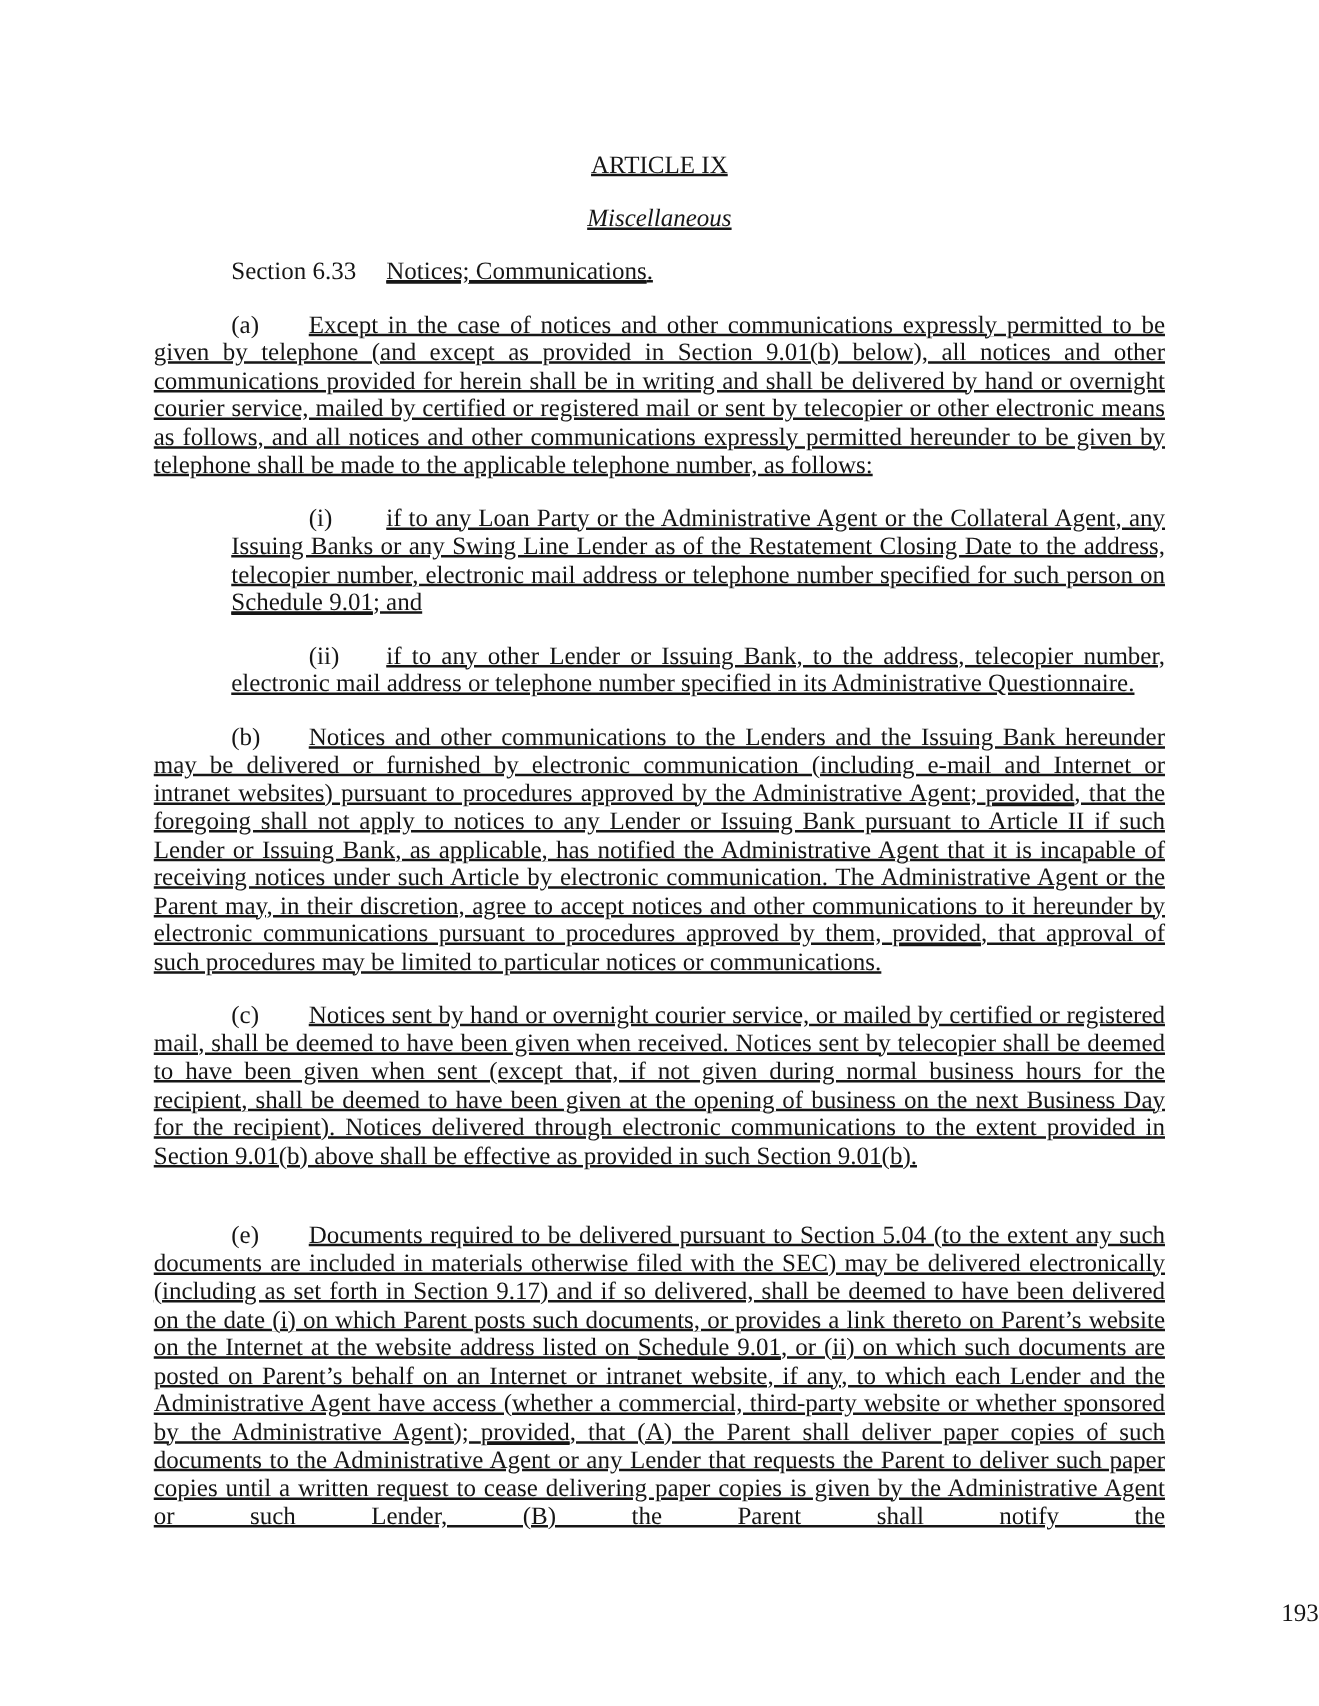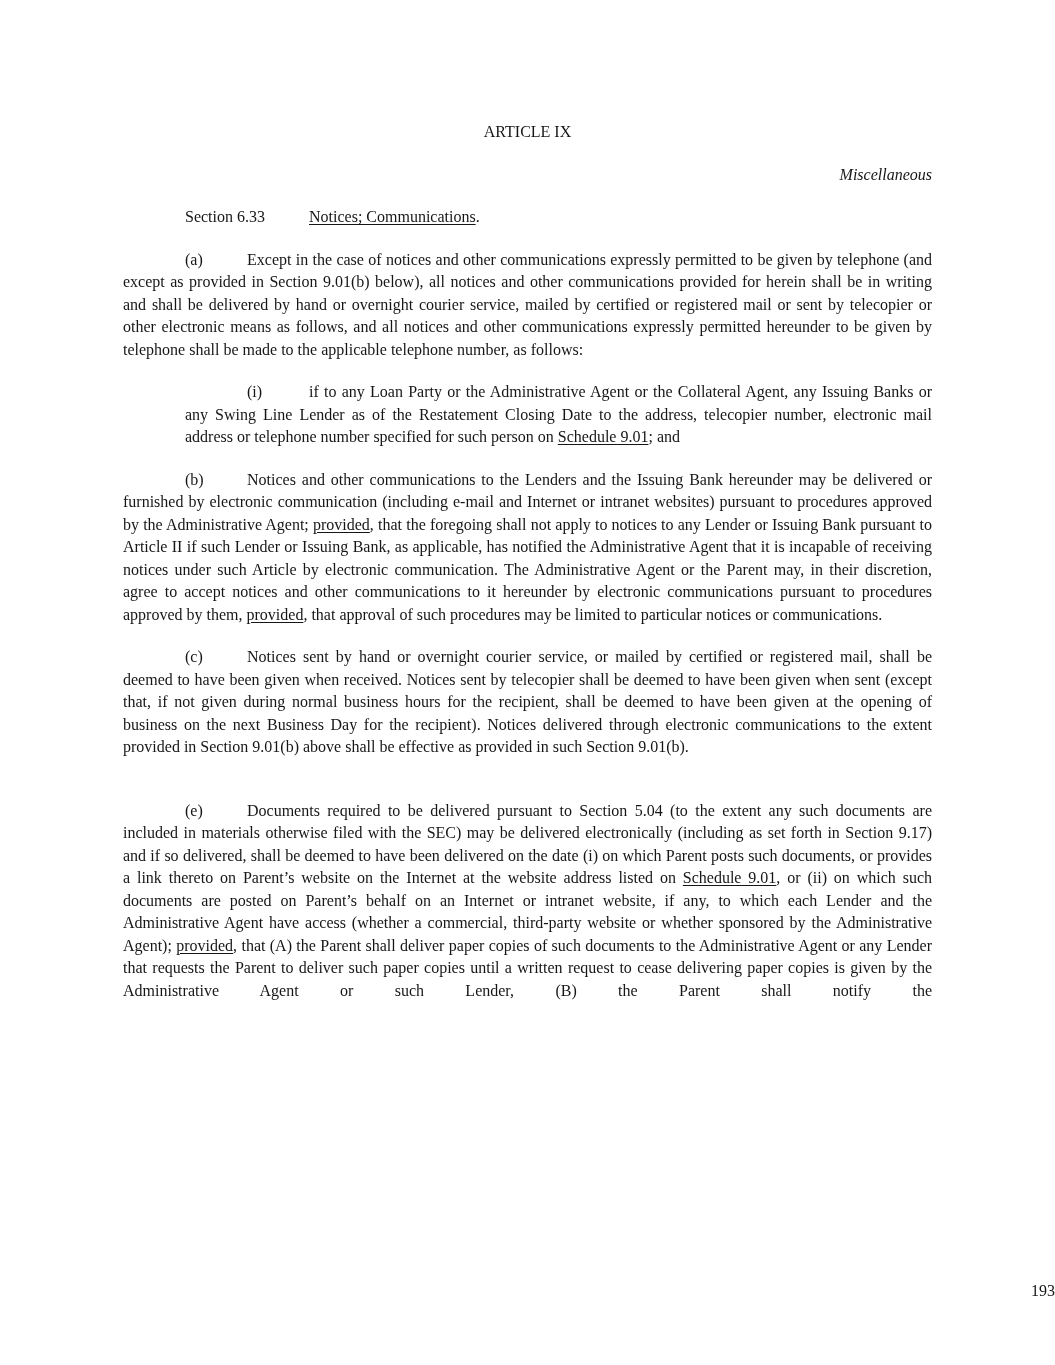--- a/index.html
+++ b/index.html
@@ -9,33 +9,33 @@
   }
   .page {
     position: relative;
     width: 1055px;
     height: 1365px;
     box-sizing: border-box;
     margin: 0 auto;
     padding: 121px 123px 0 123px;
     background: #ffffff;
     font-family: "Liberation Serif", "DejaVu Serif", serif;
-    font-size: 16px;
+    font-size: 20px;
     line-height: 22.5px;
     color: #161616;
     overflow: hidden;
+    text-decoration: underline;
   }
   .center { text-align: center; }
   .heading {
     margin: 0 0 20px 0;
   }
   .subheading {
     font-style: italic;
     margin: 0 0 20px 0;
-    text-align: right;
   }
   .section-line {
     text-indent: 62px;
     margin: 0 0 20px 0;
   }
   .slabel {
     display: inline-block;
     width: 124px;
     text-indent: 0;
   }
@@ -75,20 +75,21 @@
 
   <div class="heading center">ARTICLE IX</div>
 
   <div class="subheading center">Miscellaneous</div>
 
   <div class="section-line"><span class="slabel">Section 6.33</span><span class="u">Notices; Communications</span><span>.</span></div>
 
   <div id="paragraphs">
       <div class="para"><span class="plabel">(a)</span><span>Except in the case of notices and other communications expressly permitted to be given by telephone (and except as provided in Section 9.01(b) below), all notices and other communications provided for herein shall be in writing and shall be delivered by hand or overnight courier service, mailed by certified or registered mail or sent by telecopier or other electronic means as follows, and all notices and other communications expressly permitted hereunder to be given by telephone shall be made to the applicable telephone number, as follows:</span></div>
       <div class="para sub"><span class="plabel">(i)</span><span>if to any Loan Party or the Administrative Agent or the Collateral Agent, any Issuing Banks or any Swing Line Lender as of the Restatement Closing Date to the address, telecopier number, electronic mail address or telephone number specified for such person on </span><span class="u">Schedule 9.01</span><span>; and</span></div>
+      <div class="para sub"><span class="plabel">(ii)</span><span>if to any other Lender or Issuing Bank, to the address, telecopier number, electronic mail address or telephone number specified in its Administrative Questionnaire.</span></div>
       <div class="para"><span class="plabel">(b)</span><span>Notices and other communications to the Lenders and the Issuing Bank hereunder may be delivered or furnished by electronic communication (including e-mail and Internet or intranet websites) pursuant to procedures approved by the Administrative Agent; </span><span class="u">provided</span><span>, that the foregoing shall not apply to notices to any Lender or Issuing Bank pursuant to Article II if such Lender or Issuing Bank, as applicable, has notified the Administrative Agent that it is incapable of receiving notices under such Article by electronic communication. The Administrative Agent or the Parent may, in their discretion, agree to accept notices and other communications to it hereunder by electronic communications pursuant to procedures approved by them, </span><span class="u">provided</span><span>, that approval of such procedures may be limited to particular notices or communications.</span></div>
       <div class="para"><span class="plabel">(c)</span><span>Notices sent by hand or overnight courier service, or mailed by certified or registered mail, shall be deemed to have been given when received. Notices sent by telecopier shall be deemed to have been given when sent (except that, if not given during normal business hours for the recipient, shall be deemed to have been given at the opening of business on the next Business Day for the recipient). Notices delivered through electronic communications to the extent provided in Section 9.01(b) above shall be effective as provided in such Section 9.01(b).</span></div>
       <div class="para jlast"><span class="plabel">(e)</span><span>Documents required to be delivered pursuant to Section 5.04 (to the extent any such documents are included in materials otherwise filed with the SEC) may be delivered electronically (including as set forth in Section 9.17) and if so delivered, shall be deemed to have been delivered on the date (i) on which Parent posts such documents, or provides a link thereto on Parent’s website on the Internet at the website address listed on </span><span class="u">Schedule 9.01</span><span>, or (ii) on which such documents are posted on Parent’s behalf on an Internet or intranet website, if any, to which each Lender and the Administrative Agent have access (whether a commercial, third-party website or whether sponsored by the Administrative Agent); </span><span class="u">provided</span><span>, that (A) the Parent shall deliver paper copies of such documents to the Administrative Agent or any Lender that requests the Parent to deliver such paper copies until a written request to cease delivering paper copies is given by the Administrative Agent or such Lender, (B) the Parent shall notify the</span></div>
     </div>
 
   <div class="footer">193</div>
 
 </div>
 
 </body></html>

